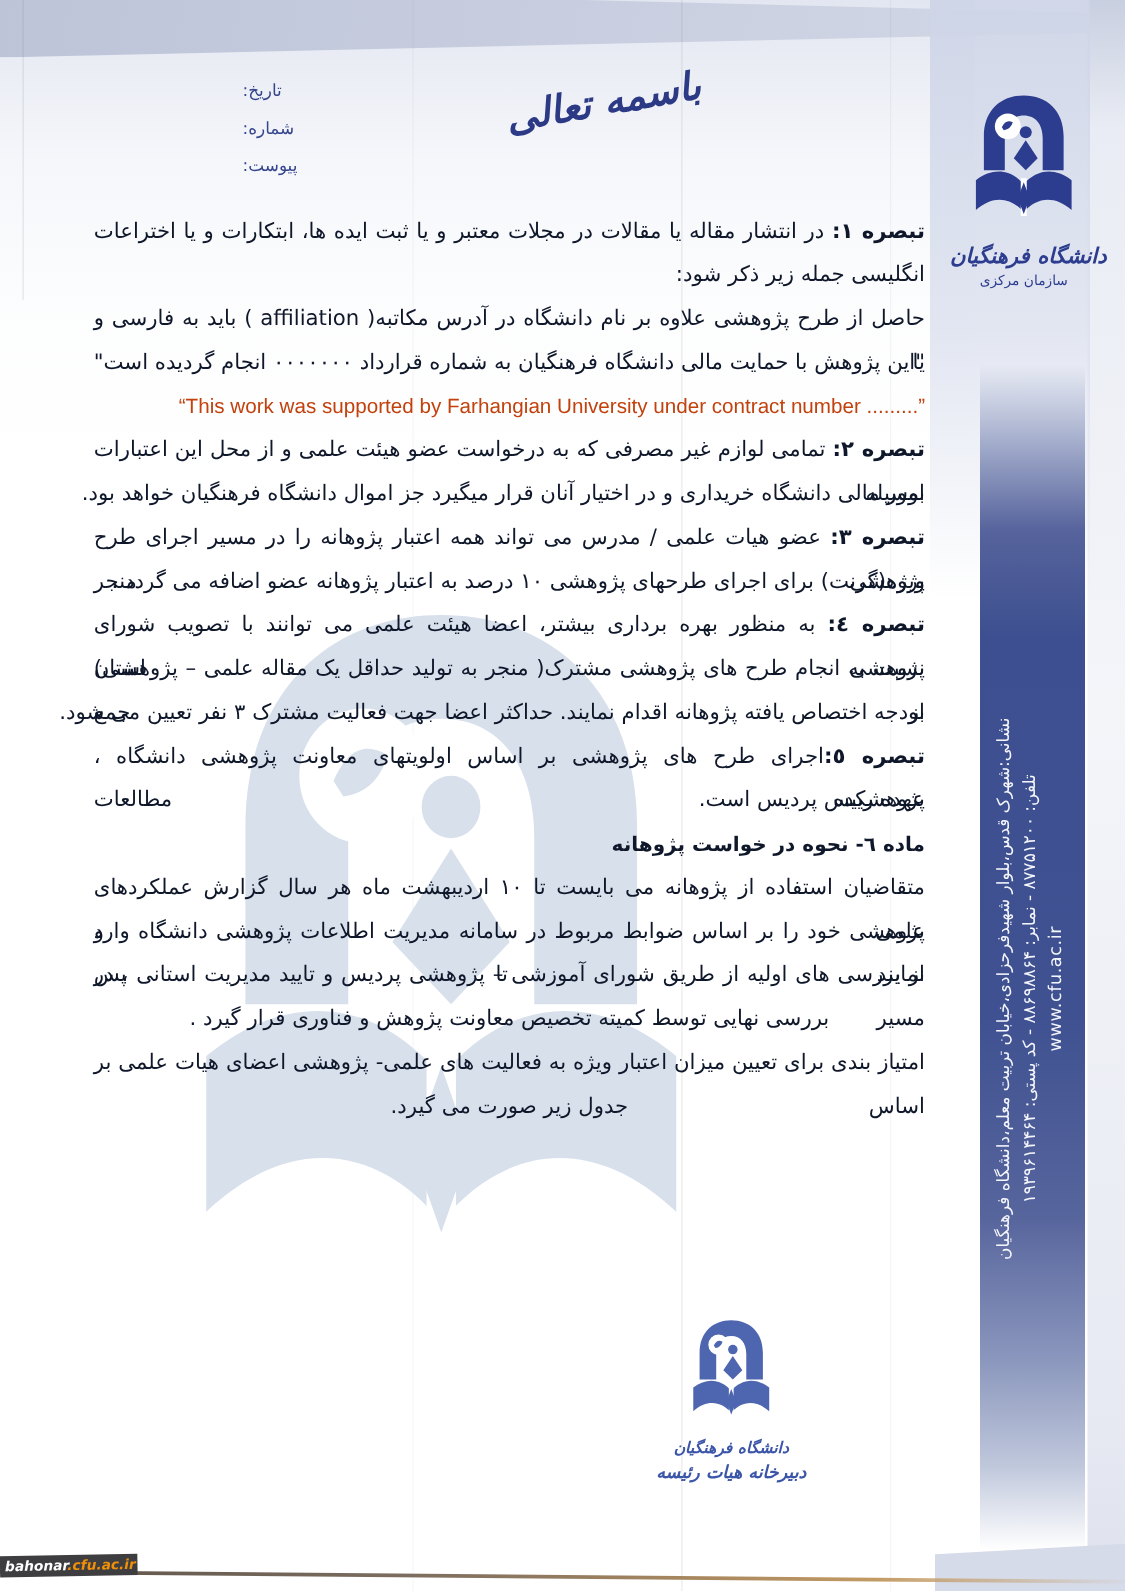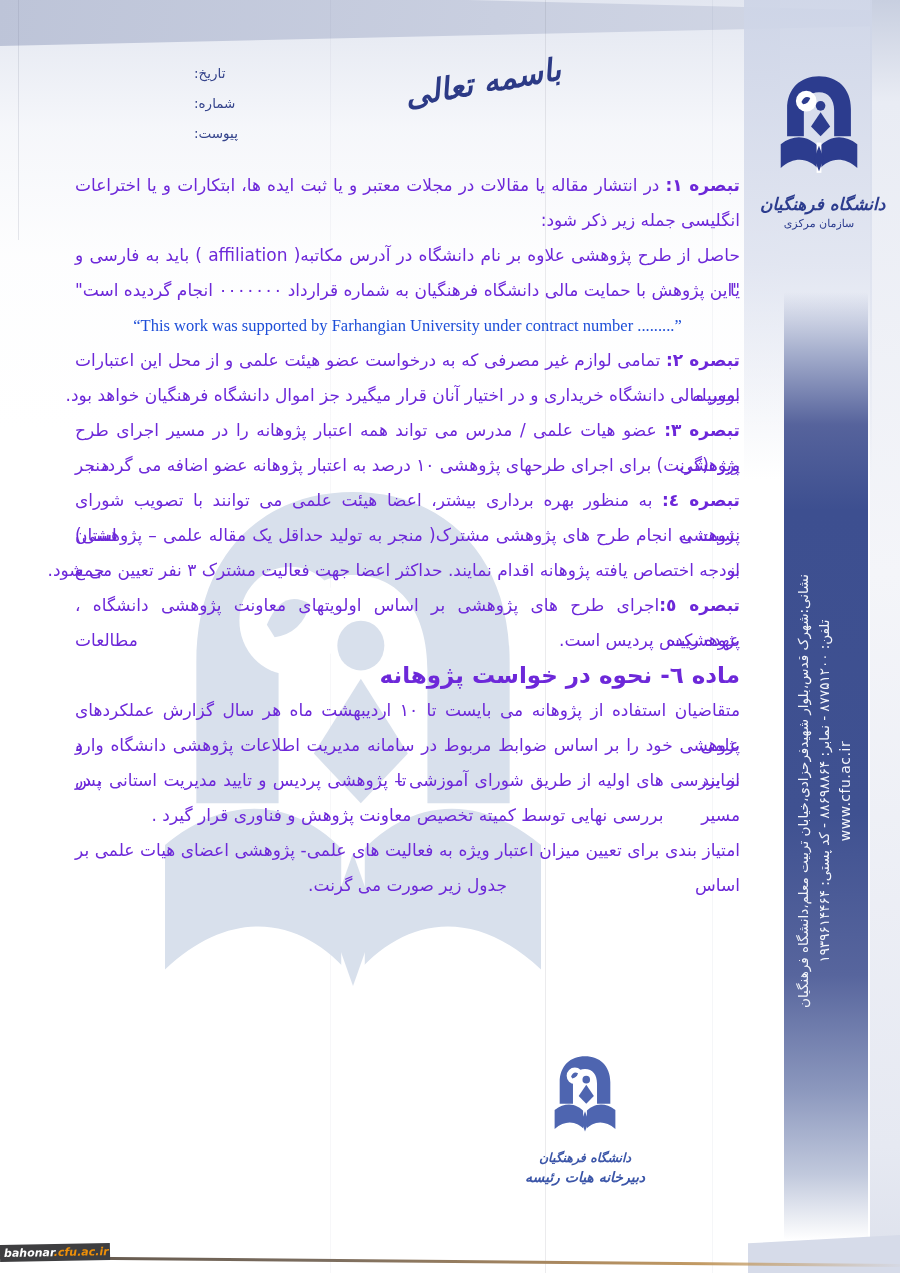--- a/index.html
+++ b/index.html
@@ -58,26 +58,26 @@
   .besmellah{
     position:absolute;left:398px;top:52px;width:170px;height:64px;z-index:3;
     color:#2c3a86;font-size:31px;font-weight:bold;font-style:italic;text-align:center;line-height:60px;
     transform:rotate(-10deg);font-family:"DejaVu Serif","Liberation Serif",serif;
   }
   .main-logo{position:absolute;left:760px;top:66px;width:118px;z-index:3;text-align:center;color:#2c3c8e;}
   .main-logo .cap1{font-size:17px;font-weight:bold;font-style:italic;margin-top:2px;white-space:nowrap;font-family:"DejaVu Serif","Liberation Serif",serif;}
   .main-logo .cap2{font-size:11px;margin-top:3px;font-family:"DejaVu Serif","Liberation Serif",serif;}
   
   .body-text{position:absolute;left:75px;top:168px;width:665px;z-index:3;}
-  .line{height:35px;line-height:35px;direction:rtl;text-align:right;font-size:17px;color:#6d28d9;white-space:nowrap;}
+  .line{height:35px;line-height:35px;direction:rtl;text-align:right;font-size:17px;color:#0f172a;white-space:nowrap;}
   .line b{font-weight:700;}
   .line.just{white-space:normal;text-align:justify;text-align-last:justify;}
   .line.center{text-align:center;}
-  .line.head{font-weight:bold;font-size:23px;}
-  .line.en{direction:ltr;text-align:center;font-family:Liberation Serif, serif;font-size:16.5px;color:#1d4ed8;white-space:nowrap;}
+  .line.head{font-weight:bold;font-size:16px;}
+  .line.en{direction:ltr;text-align:right;font-family:Liberation Sans, sans-serif;font-size:16.5px;color:#c2410c;white-space:nowrap;}
   
   .watermark{position:absolute;left:118px;top:438px;width:470px;height:656px;z-index:1;color:#d8e0ec;}
   
   .stamp{position:absolute;left:500px;top:1048px;width:170px;z-index:3;text-align:center;color:#3b55a8;}
   .stamp .s1{font-size:12.5px;font-weight:bold;font-style:italic;margin-top:2px;white-space:nowrap;font-family:"DejaVu Serif","Liberation Serif",serif;}
   .stamp .s2{font-size:14px;font-weight:bold;font-style:italic;margin-top:4px;white-space:nowrap;font-family:"DejaVu Serif","Liberation Serif",serif;}
   
   .url-bar{
     position:absolute;left:0;top:1245px;width:106px;height:17px;z-index:5;
     background:#3e3e40;transform:rotate(-1deg);transform-origin:left center;
@@ -158,21 +158,21 @@
     <div class="line just"><span>نسبت به انجام طرح های پژوهشی مشترک( منجر به تولید حداقل یک مقاله علمی – پژوهشی) از جمع</span></div>
     <div class="line"><span>بودجه اختصاص یافته پژوهانه اقدام نمایند. حداکثر اعضا جهت فعالیت مشترک ۳ نفر تعیین می شود.</span></div>
     <div class="line just"><b>تبصره ٥:</b><span>اجرای طرح های پژوهشی بر اساس اولویتهای معاونت پژوهشی دانشگاه ، پژوهشکده مطالعات</span></div>
     <div class="line"><span>عهده رییس پردیس است.</span></div>
     <div class="line head"><b>ماده ٦- نحوه در خواست پژوهانه</b></div>
     <div class="line just"><span>متقاضیان استفاده از پژوهانه می بایست تا ۱۰ اردیبهشت ماه هر سال گزارش عملکردهای علمی و</span></div>
     <div class="line just"><span>پژوهشی خود را بر اساس ضوابط مربوط در سامانه مدیریت اطلاعات پژوهشی دانشگاه وارد نمایند تا پس</span></div>
     <div class="line just"><span>از بررسی های اولیه از طریق شورای آموزشی – پژوهشی پردیس و تایید مدیریت استانی ، در مسیر</span></div>
     <div class="line center"><span>بررسی نهایی توسط کمیته تخصیص معاونت پژوهش و فناوری قرار گیرد .</span></div>
     <div class="line just"><span>امتیاز بندی برای تعیین میزان اعتبار ویژه به فعالیت های علمی- پژوهشی اعضای هیات علمی بر اساس</span></div>
-    <div class="line center"><span>جدول زیر صورت می گرنت.</span></div>
+    <div class="line center"><span>جدول زیر صورت می گیرد.</span></div>
   </div>
 
 <div class="stamp">
   <svg width="76" height="100" viewBox="0 0 120 158" opacity="0.9">
     <use href="#emblem" fill="#3b55a8"></use>
   </svg>
   <div class="s1">دانشگاه فرهنگیان</div>
   <div class="s2">دبیرخانه هیات رئیسه</div>
 </div>
 

